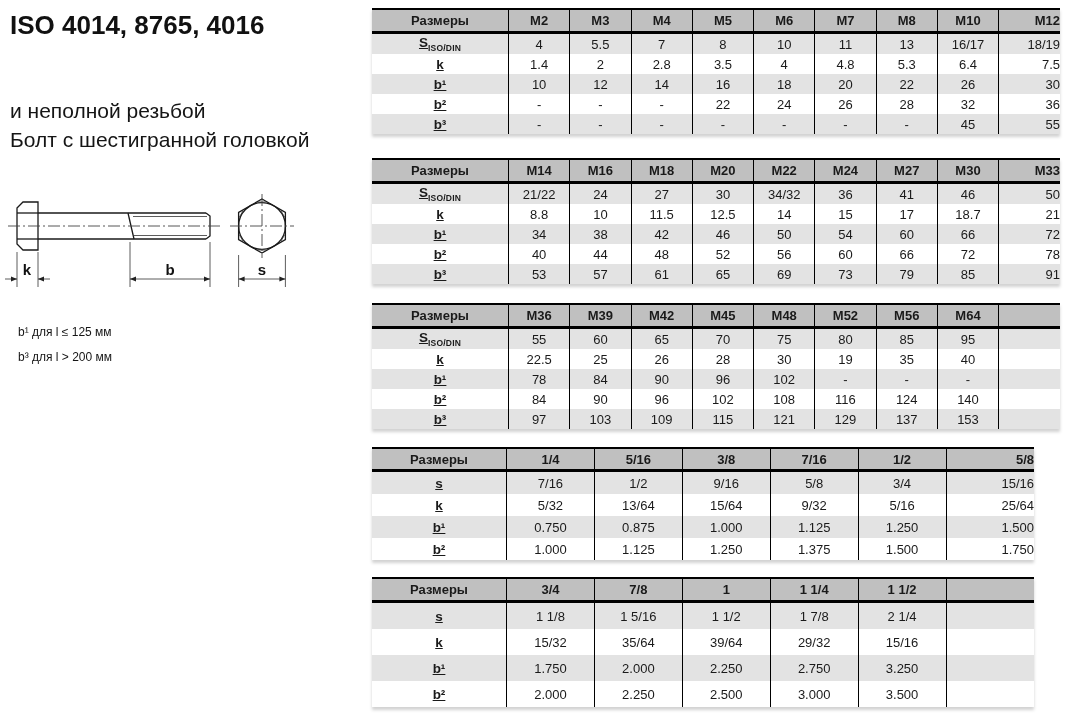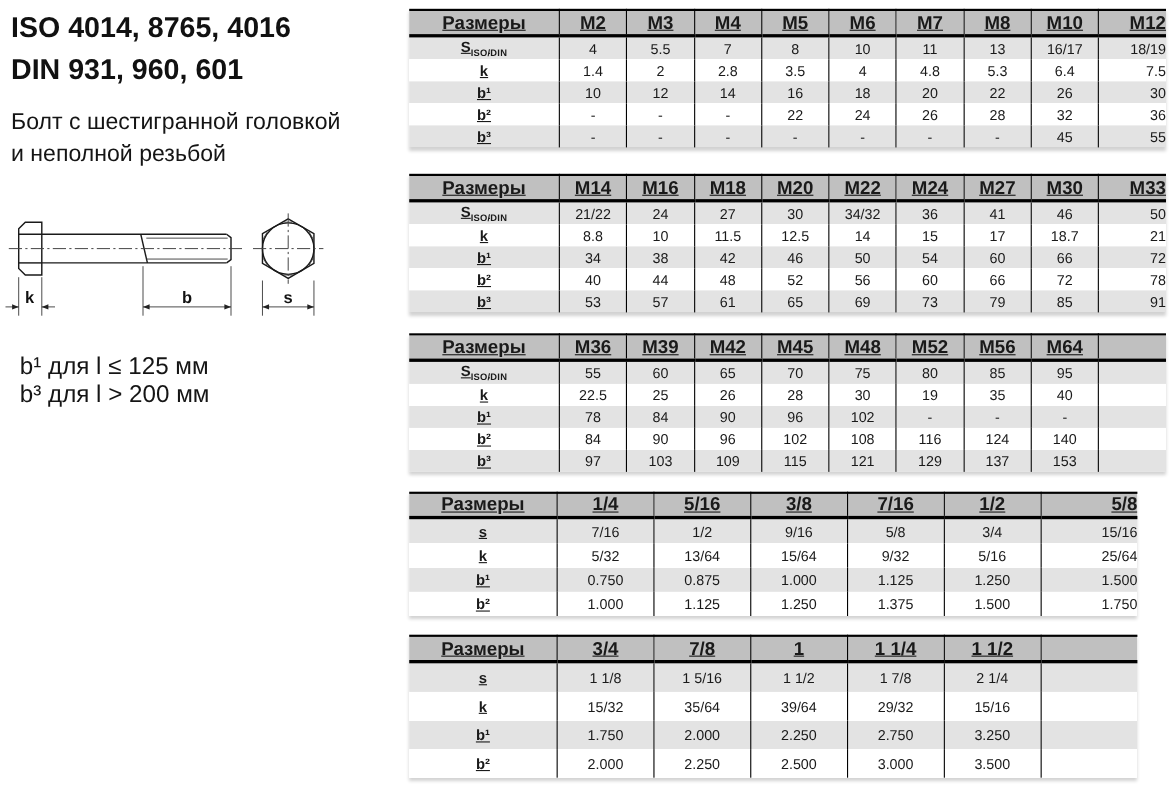--- a/index.html
+++ b/index.html
@@ -17,21 +17,21 @@
   .title-line {
     font-size: 26px; font-weight: 700; line-height: 38px;
     color: #111; white-space: nowrap;
   }
   .subtitle-block {
     position: absolute; left: 10px; top: 96px;
     font-size: 21px; line-height: 29px; color: #151515; white-space: nowrap;
   }
   .footnotes {
     position: absolute; left: 18px; top: 320px;
-    font-size: 22px; line-height: 25px; color: #151515;
+    font-size: 12px; line-height: 25px; color: #151515;
   }
 
   
   .diagram { position: absolute; left: 0; top: 192px; }
   .diagram .outline { stroke: #1a1a1a; stroke-width: 1.3; fill: none; }
   .diagram .outline-fill { stroke: #1a1a1a; stroke-width: 1.3; fill: #ffffff; }
   .diagram .thin { stroke: #333; stroke-width: 0.8; fill: none; }
   .diagram .cl { stroke: #444; stroke-width: 0.9; fill: none; stroke-dasharray: 12 3 2 3; }
   .diagram .arrow { fill: #222; stroke: none; }
   .diagram text { font: 700 15px "Liberation Sans", sans-serif; fill: #111; text-anchor: middle; }
@@ -48,22 +48,21 @@
     width: 100%;
     border-collapse: collapse;
     table-layout: fixed;
     border-top: 2px solid var(--border-c, #000);
     box-shadow: 0 3px 3px rgba(0,0,0,0.18);
   }
   .size-host th {
     background: var(--header-bg, #c0c0c0);
     border-bottom: 3px solid var(--border-c, #000);
     font-weight: 700;
-    font-size: 17px;
-    text-decoration: underline;
+    font-size: 13px;
   }
   .size-host th, .size-host td {
     border-right: 1px solid var(--border-c, #000);
     text-align: center;
     vertical-align: middle;
     color: var(--text-c, #1a1a1a);
     padding: 0;
     overflow: hidden;
   }
   .size-host th:last-child, .size-host td:last-child { border-right: none; text-align: right; }
@@ -83,25 +82,24 @@
   .host-0 th:first-child, .host-1 th:first-child, .host-2 th:first-child { width: 136px; }
   .host-3 th:first-child, .host-4 th:first-child { width: 134px; }
 </style>
 </head>
 <body>
 
 <div class="page" style="--header-bg: #c0c0c0; --shade-bg: #e3e3e3; --plain-bg: #ffffff; --border-c: #000000; --text-c: #1a1a1a;">
 
   <div class="title-block">
     <div class="title-line">ISO 4014, 8765, 4016</div>
-    <div class="title-line">DIN 931, 960, 601</div>
   </div>
   <div class="subtitle-block">
+    <div>и неполной резьбой</div>
     <div>Болт с шестигранной головкой</div>
-    <div>и неполной резьбой</div>
   </div>
 
   <svg class="diagram" width="330" height="108" viewBox="0 192 330 108">
 
     <g>
       <polygon class="outline-fill" points="17,208 23,202 38,202 38,250 23,250 17,244"></polygon>
       <line class="outline" x1="17" y1="213" x2="38" y2="213"></line>
       <line class="outline" x1="17" y1="239" x2="38" y2="239"></line>
 
       <line class="outline" x1="38" y1="213" x2="206" y2="213"></line>

